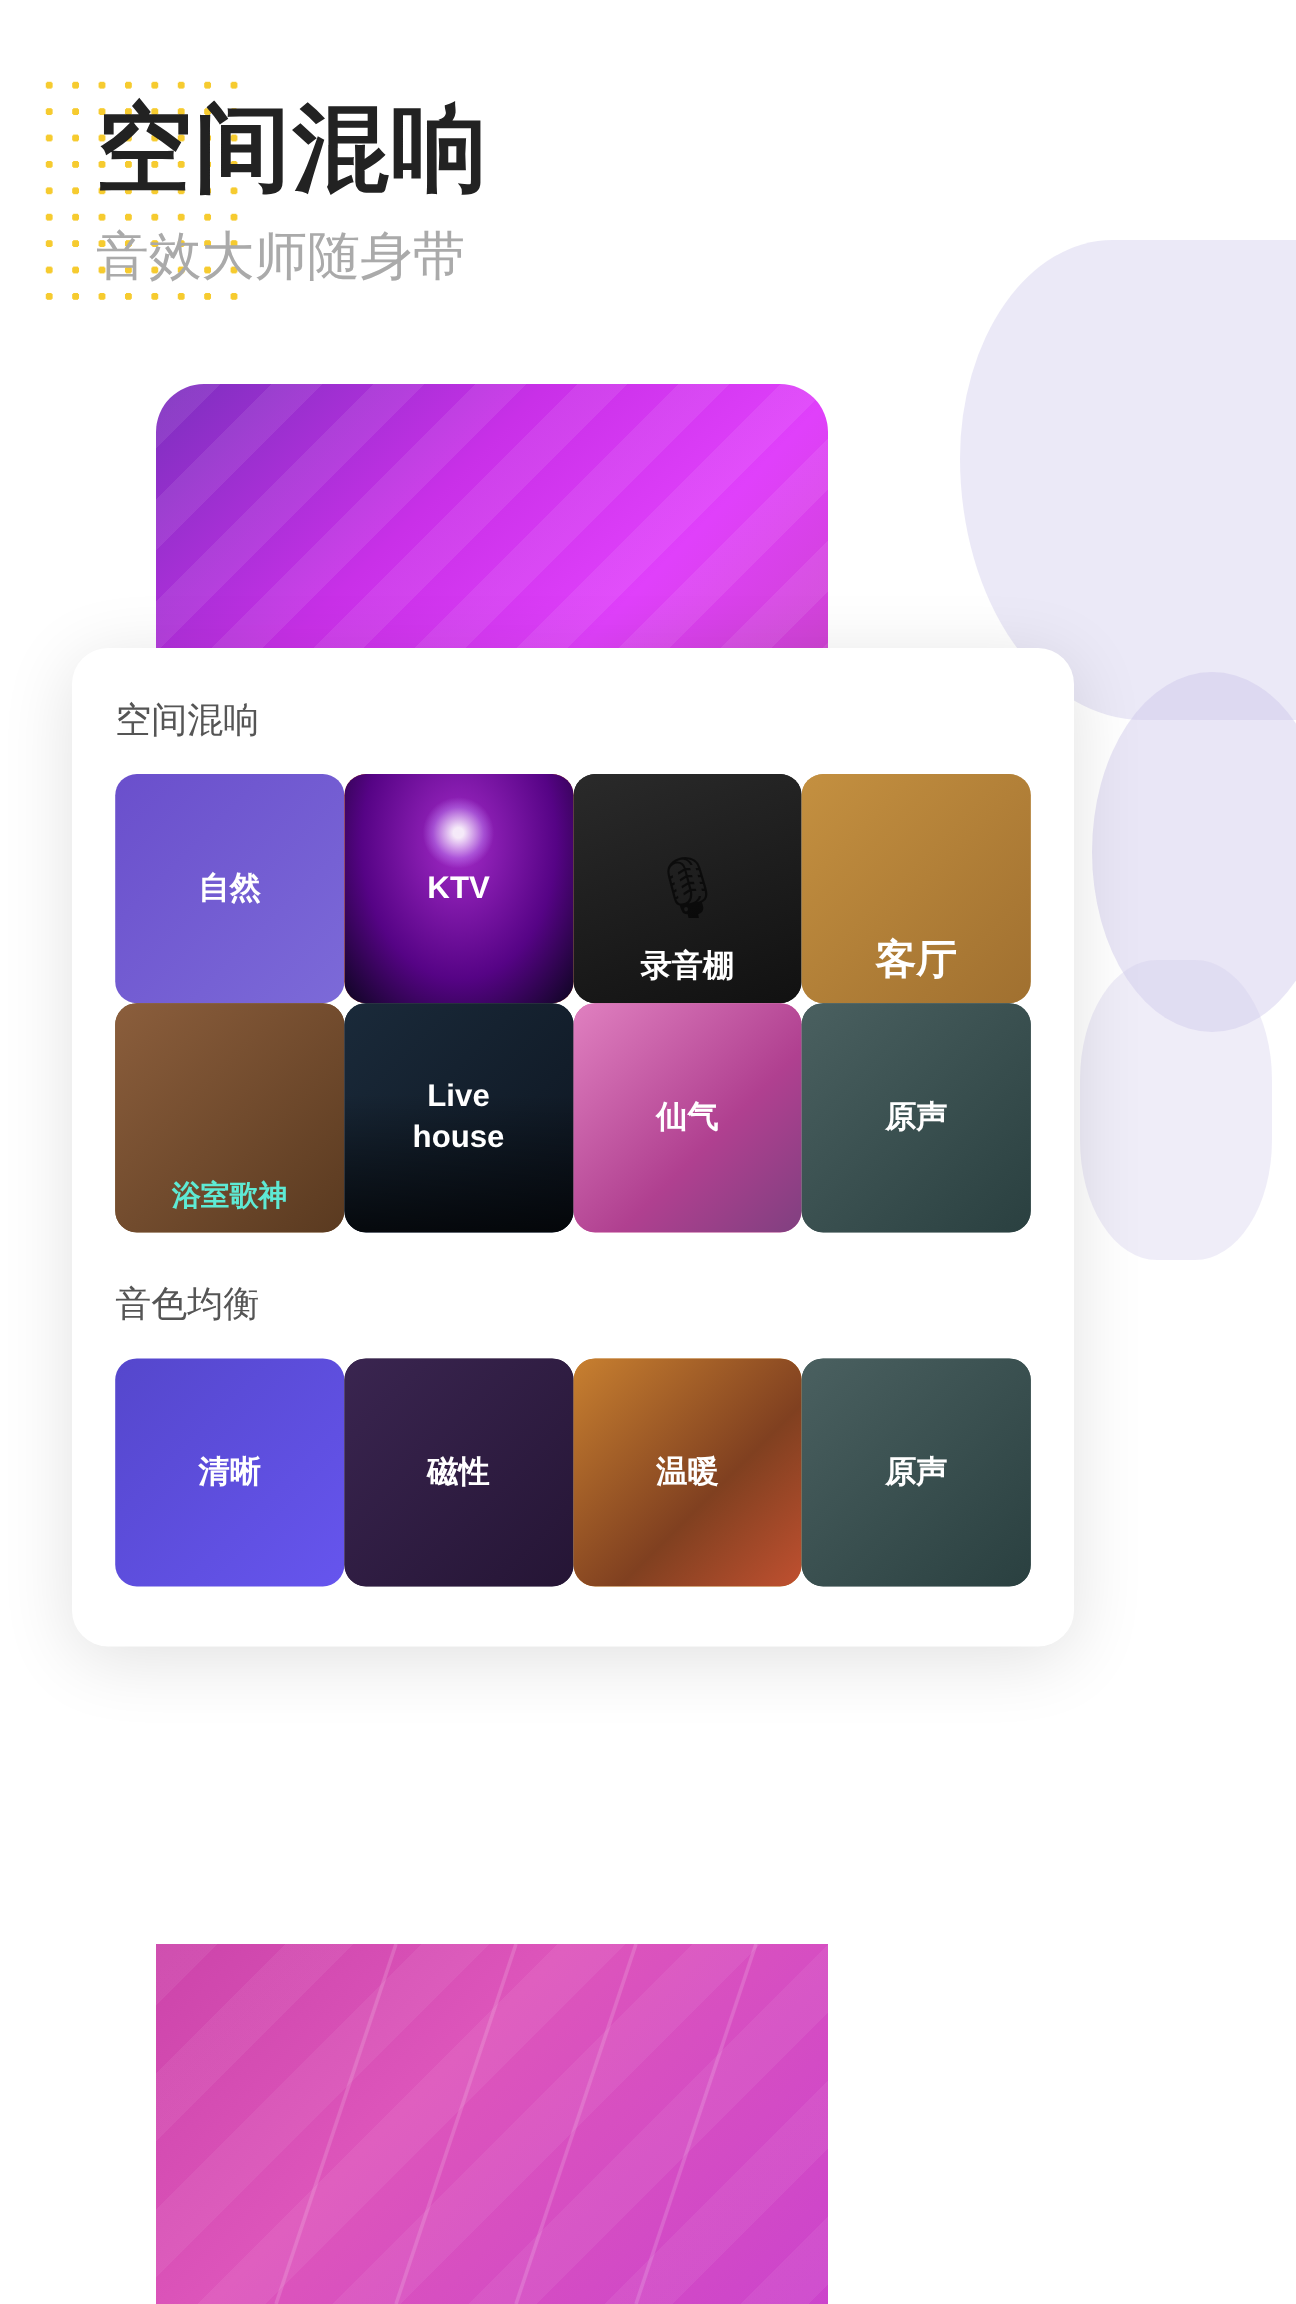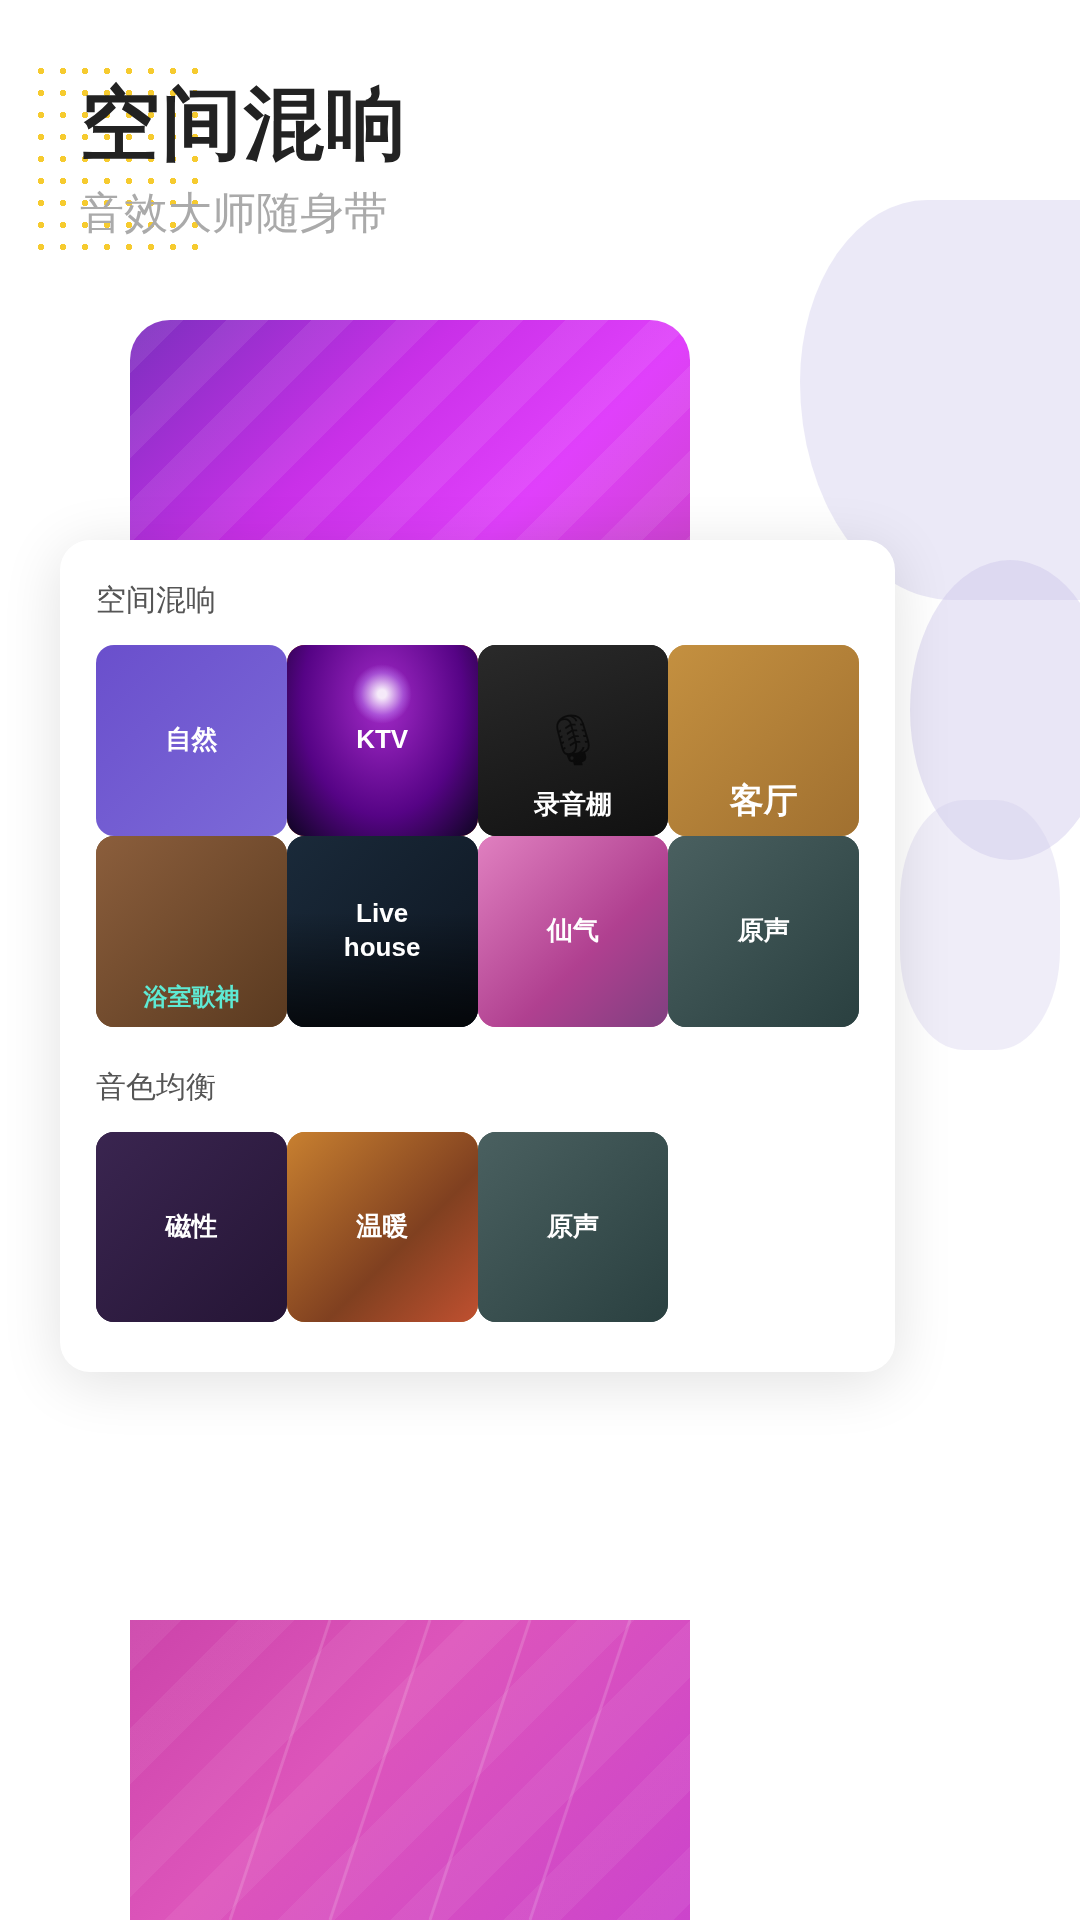--- a/index.html
+++ b/index.html
@@ -370,20 +370,23 @@
       <div class="tile-original-dark-inner"></div>
       <div class="effect-tile-label" style="position:absolute;inset:0;display:flex;align-items:center;justify-content:center;color:white;font-size:26px;font-weight:600;">原声</div>
     </div>
 
   </div>
 
   <div class="section-label">音色均衡</div>
 
   <div class="effects-grid" style="margin-bottom:0;">
 
+    <div class="effect-tile tile-clear">
+      <div class="effect-tile-label">清晰</div>
+    </div>
 
     <div class="effect-tile tile-magnetic">
       <div class="tile-magnetic-inner"></div>
       <div class="effect-tile-label" style="position:absolute;inset:0;display:flex;align-items:center;justify-content:center;color:white;font-size:26px;font-weight:600;">磁性</div>
     </div>
 
     <div class="effect-tile tile-warm">
       <div class="tile-warm-inner"></div>
       <div class="effect-tile-label" style="position:absolute;inset:0;display:flex;align-items:center;justify-content:center;color:white;font-size:26px;font-weight:600;">温暖</div>
     </div>

